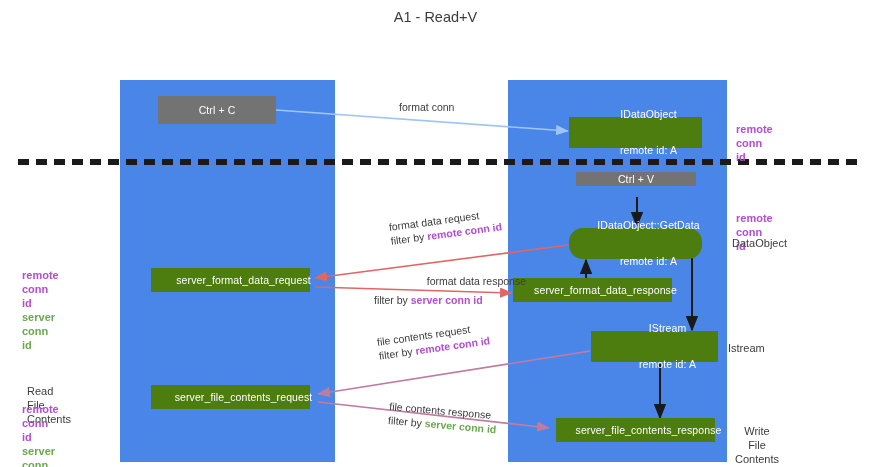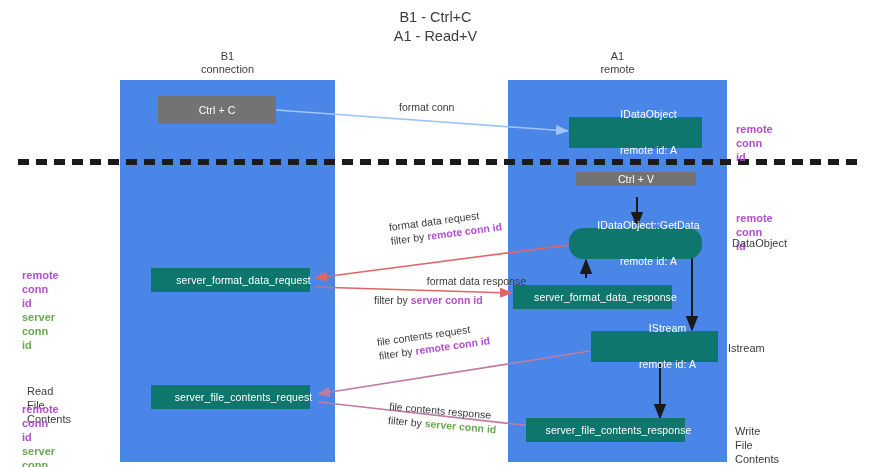--- a/index.html
+++ b/index.html
@@ -33,21 +33,21 @@
     box-sizing:border-box;
     display:flex;align-items:center;justify-content:center;
     flex-direction:column;
     text-align:center;
     color:#ffffff;
     font-size:10.5px;
     line-height:13px;
     letter-spacing:.1px;
   }
   .box.green{background:#737373;}
-  .box.orange{background:#0f766e;padding-left:26px;}
+  .box.orange{background:#4d7c0f;padding-left:26px;}
   .box .l2{font-size:10.5px;margin-top:23px;}
 
   
   .side-label{font-size:11px;line-height:14px;color:#3c3c3c;}
   .legend-purple{font-size:11px;line-height:14px;color:#b24fce;font-weight:bold;}
   .legend-green{font-size:11px;line-height:14px;color:#6aa84f;font-weight:bold;}
 
   
   .alabel{font-size:10.5px;line-height:14px;color:#3c3c3c;white-space:nowrap;}
   .alabel .hl-purple{color:#b24fce;font-weight:bold;}
@@ -104,32 +104,23 @@
     <path d="M318,402 L549,428" stroke="#c27ba0" stroke-width="1.6" fill="none" marker-end="url(#ar-purple)"></path>
 
     <path d="M660,364 L660,418" stroke="#1a1a1a" stroke-width="2" fill="none" marker-end="url(#ar-black)"></path>
   </svg>
 
   <svg class="over" viewBox="0 0 871 467" style="pointer-events:none;">
     <path d="M18,162 L862,162" stroke="#1a1a1a" stroke-width="6" stroke-dasharray="11 7" fill="none"></path>
   </svg>
 
   <div class="abs title layer-text">
-    <div>B1 - Ctrl+C</div>
     <div>A1 - Read+V</div>
   </div>
 
-  <div class="abs lane-head layer-text" style="left:150px;top:50px;width:155px;">
-    <div>B1</div>
-    <div>connection</div>
-  </div>
-  <div class="abs lane-head layer-text" style="left:540px;top:50px;width:155px;">
-    <div>A1</div>
-    <div>remote</div>
-  </div>
 
   <div class="abs layer-boxes">
 
     <div class="abs box green" style="left:158px;top:96px;width:118px;height:28px;">
       <span>Ctrl + C</span>
     </div>
 
     <div class="abs box orange" style="left:569px;top:117px;width:133px;height:31px;">
       <span>IDataObject</span>
       <span class="l2">remote id: A</span>
@@ -141,34 +132,34 @@
 
     <div class="abs box orange" style="left:569px;top:228px;width:133px;height:31px;border-radius:14px;">
       <span>IDataObject::GetData</span>
       <span class="l2">remote id: A</span>
     </div>
 
     <div class="abs box orange" style="left:151px;top:268px;width:159px;height:24px;">
       <span>server_format_data_request</span>
     </div>
 
-    <div class="abs box orange" style="left:513px;top:285px;width:159px;height:24px;">
+    <div class="abs box orange" style="left:513px;top:278px;width:159px;height:24px;">
       <span>server_format_data_response</span>
     </div>
 
     <div class="abs box orange" style="left:591px;top:331px;width:127px;height:31px;">
       <span>IStream</span>
       <span class="l2">remote id: A</span>
     </div>
 
     <div class="abs box orange" style="left:151px;top:385px;width:159px;height:24px;">
       <span>server_file_contents_request</span>
     </div>
 
-    <div class="abs box orange" style="left:526px;top:418px;width:159px;height:24px;text-align:center;">
+    <div class="abs box orange" style="left:556px;top:418px;width:159px;height:24px;text-align:center;">
       <span>server_file_contents_response</span>
     </div>
 
   </div>
 
   <div class="abs layer-text">
 
     <div class="abs alabel" style="left:399px;top:100px;">
       <span>format conn</span>
     </div>
@@ -206,21 +197,21 @@
   <div class="abs layer-text">
 
     <div class="abs legend-purple" style="left:736px;top:122px;">remote conn id</div>
 
     <div class="abs legend-purple" style="left:736px;top:211px;">remote conn id</div>
 
     <div class="abs side-label" style="left:732px;top:236px;">DataObject</div>
 
     <div class="abs side-label" style="left:728px;top:341px;">Istream</div>
 
-    <div class="abs side-label" style="left:735px;top:424px;">Write File Contents</div>
+    <div class="abs side-label" style="left:735px;top:424px;text-align:center;">Write File Contents</div>
 
     <div class="abs side-label" style="left:27px;top:384px;">Read File Contents</div>
 
     <div class="abs" style="left:22px;top:268px;">
       <div class="legend-purple">remote conn id</div>
       <div class="legend-green">server conn id</div>
     </div>
 
     <div class="abs" style="left:22px;top:402px;">
       <div class="legend-purple">remote conn id</div>

